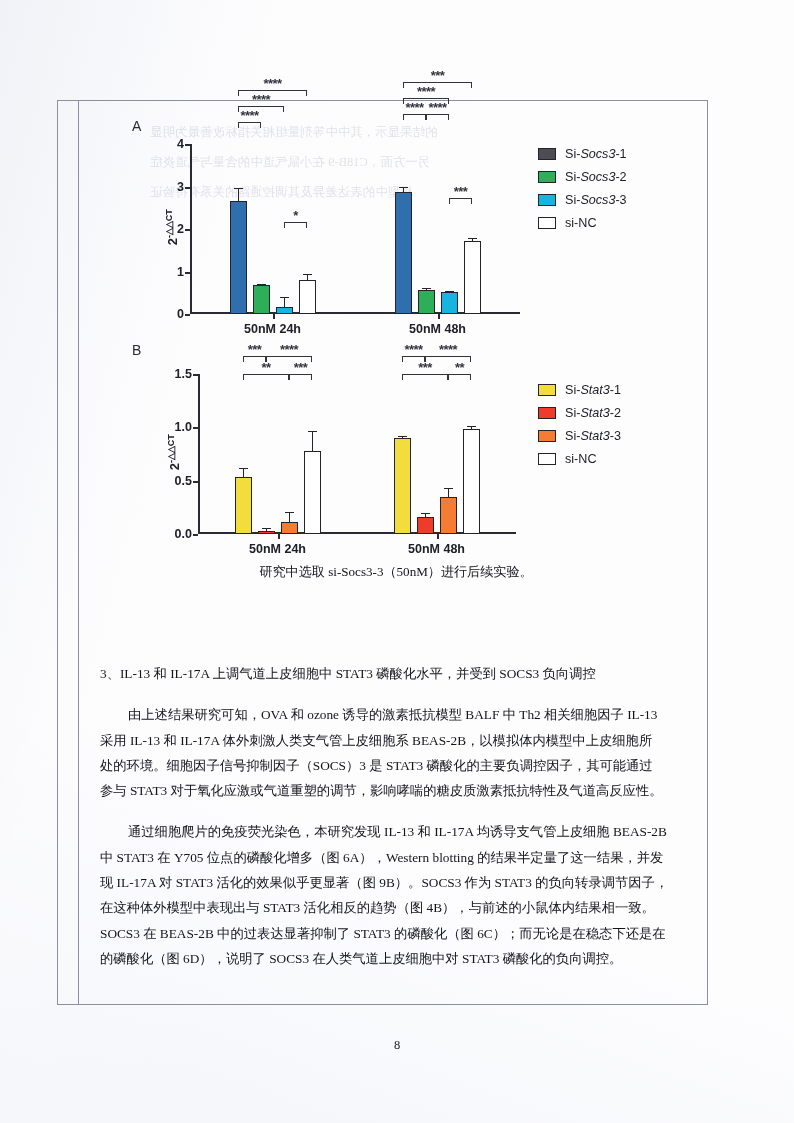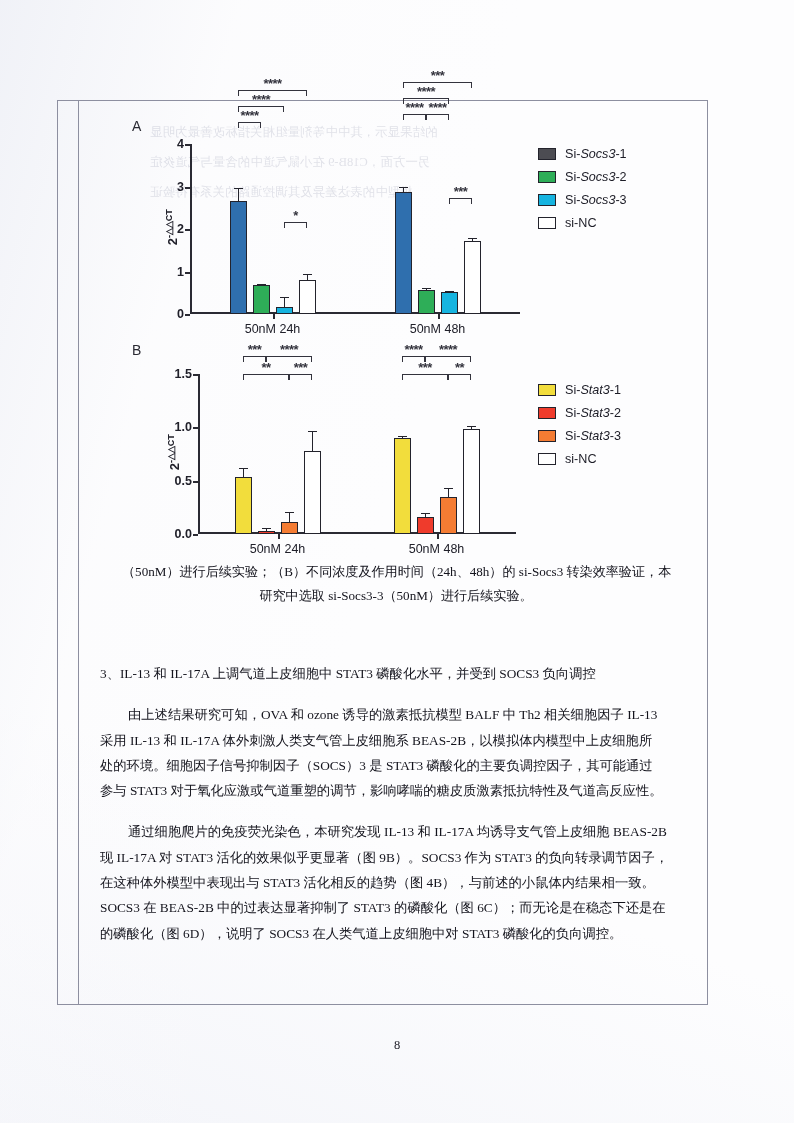--- a/index.html
+++ b/index.html
@@ -84,21 +84,21 @@
   }
   .errbar{
     position:absolute;width:0;border-left:1.4px solid #23232c;
   }
   .errcap{
     position:absolute;height:0;border-top:1.4px solid #23232c;
   }
   .xlabel{
     position:absolute;
     font-family:"Liberation Sans",sans-serif;
-    font-weight:normal;font-size:12.5px;color:#20202a;
+    font-weight:bold;font-size:12.5px;color:#20202a;
     white-space:nowrap;transform:translateX(-50%);
   }
   .xtick{
     position:absolute;width:0;height:5px;
     border-left:2.1px solid #2a2a33;
   }
 
   
   .sigbar{
     position:absolute;height:0;border-top:1.5px solid #33333d;
@@ -340,36 +340,36 @@
         </div>
         <div class="legend-row">
           <span class="swatch" style="background: rgb(255, 255, 255);"></span>
           <span class="legend-text">si-NC</span>
         </div>
       </div>
   </div>
 </div>
 
 <div class="caption">
-  <span class="ln" style="padding-left:26px">（50nM）进行后续实验；（B）不同浓度及作用时间（24h、48h）的 si-Socs3 转染效率验证，本</span>
   <span class="ln c">研究中选取 si-Socs3-3（50nM）进行后续实验。</span>
 </div>
 
 <div class="body-text">
   <p>
     <span class="ln">3、IL-13 和 IL-17A 上调气道上皮细胞中 STAT3 磷酸化水平，并受到 SOCS3 负向调控</span>
   </p>
   <p>
     <span class="ln indent">由上述结果研究可知，OVA 和 ozone 诱导的激素抵抗模型 BALF 中 Th2 相关细胞因子 IL-13</span>
     <span class="ln">采用 IL-13 和 IL-17A 体外刺激人类支气管上皮细胞系 BEAS-2B，以模拟体内模型中上皮细胞所</span>
     <span class="ln">处的环境。细胞因子信号抑制因子（SOCS）3 是 STAT3 磷酸化的主要负调控因子，其可能通过</span>
     <span class="ln">参与 STAT3 对于氧化应激或气道重塑的调节，影响哮喘的糖皮质激素抵抗特性及气道高反应性。</span>
   </p>
   <p>
     <span class="ln indent">通过细胞爬片的免疫荧光染色，本研究发现 IL-13 和 IL-17A 均诱导支气管上皮细胞 BEAS-2B</span>
+    <span class="ln">中 STAT3 在 Y705 位点的磷酸化增多（图 6A），Western blotting 的结果半定量了这一结果，并发</span>
     <span class="ln">现 IL-17A 对 STAT3 活化的效果似乎更显著（图 9B）。SOCS3 作为 STAT3 的负向转录调节因子，</span>
     <span class="ln">在这种体外模型中表现出与 STAT3 活化相反的趋势（图 4B），与前述的小鼠体内结果相一致。</span>
     <span class="ln">SOCS3 在 BEAS-2B 中的过表达显著抑制了 STAT3 的磷酸化（图 6C）；而无论是在稳态下还是在</span>
     <span class="ln">的磷酸化（图 6D），说明了 SOCS3 在人类气道上皮细胞中对 STAT3 磷酸化的负向调控。</span>
   </p>
 </div>
 
 <div class="page-number">8</div>
 
 </body></html>

